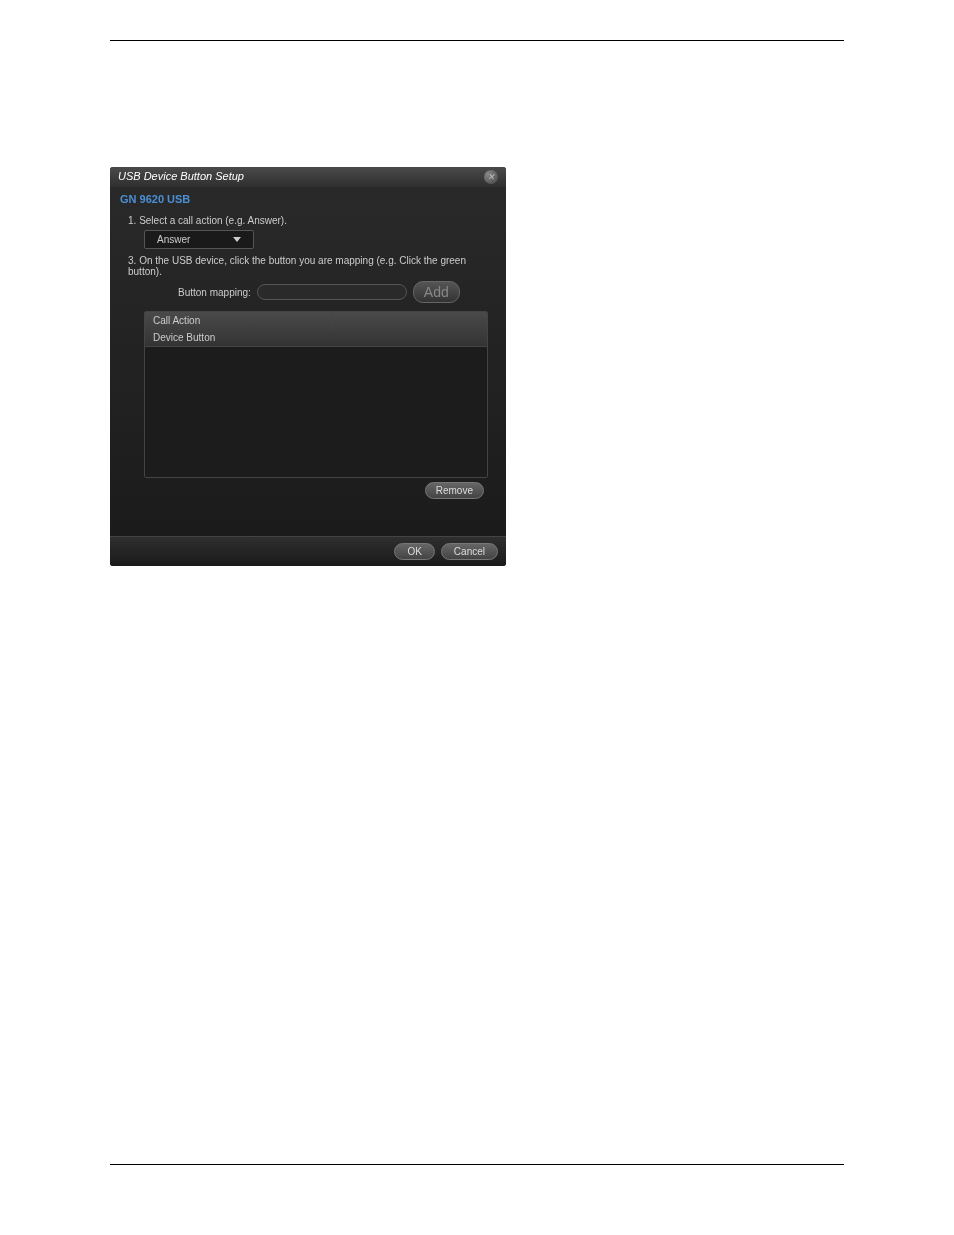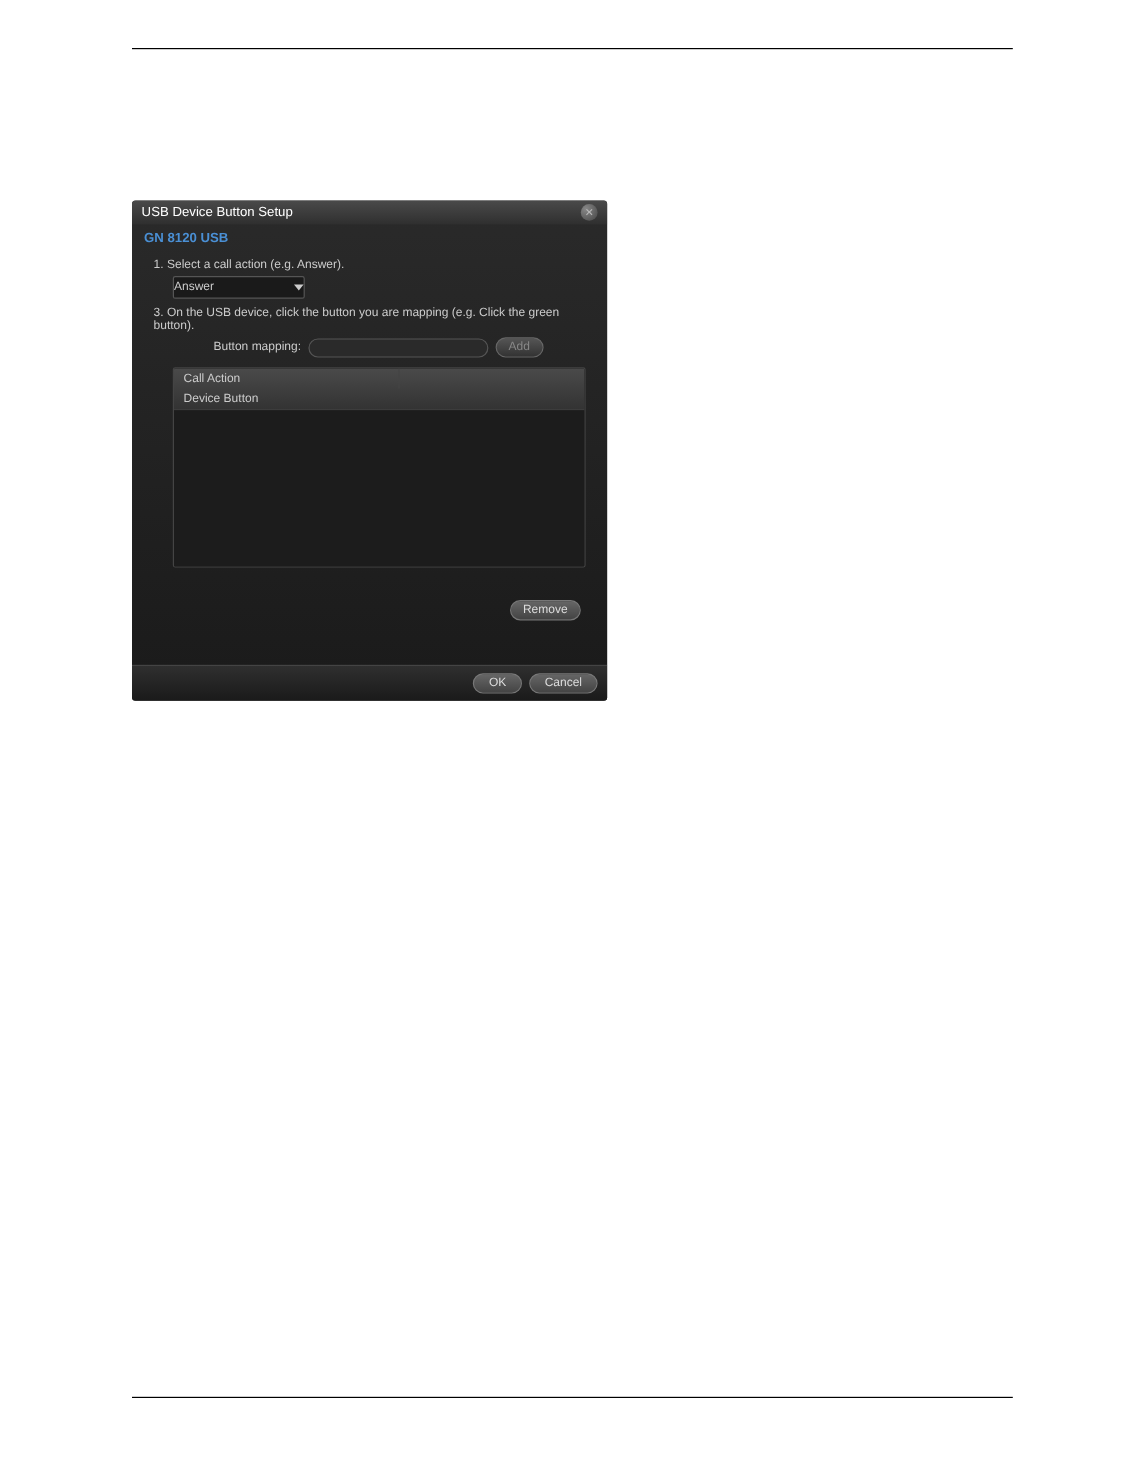--- a/index.html
+++ b/index.html
@@ -39,23 +39,24 @@
       border-radius: 3px;
       color: #ccc;
       font-size: 10px;
       overflow: hidden;
     }
     .titlebar {
       background: linear-gradient(to bottom, #4a4a4a, #2f2f2f);
       padding: 3px 8px;
       display: flex;
       justify-content: space-between;
-      align-items: center;
+      align-items: flex-start;
       color: #fff;
       font-size: 11px;
+      font-style: italic;
     }
     .close-btn {
       width: 14px;
       height: 14px;
       border-radius: 50%;
       background: radial-gradient(circle at 30% 30%, #888, #444);
       display: flex;
       align-items: center;
       justify-content: center;
       color: #bbb;
@@ -83,21 +84,21 @@
       margin-top: 4px;
       margin-left: 16px;
     }
     .dropdown {
       display: inline-flex;
       align-items: center;
       justify-content: space-between;
       background: #1a1a1a;
       border: 1px solid #555;
       border-radius: 2px;
-      padding: 3px 0;
+      padding: 3px 12px;
       width: 110px;
       color: #ccc;
       cursor: pointer;
     }
     .dropdown-arrow {
       width: 0;
       height: 0;
       border-left: 4px solid transparent;
       border-right: 4px solid transparent;
       border-top: 5px solid #ccc;
@@ -130,21 +131,21 @@
       padding: 2px 8px;
       width: 150px;
       height: 16px;
     }
     .add-btn {
       background: linear-gradient(to bottom, #555, #333);
       border: 1px solid #666;
       border-radius: 10px;
       padding: 2px 10px;
       color: #888;
-      font-size: 10px;
+      font-size: 14px;
       cursor: pointer;
     }
     .table-container {
       margin-top: 8px;
       margin-left: 16px;
       border: 1px solid #444;
       border-radius: 2px;
       overflow: hidden;
       background: #1a1a1a;
     }
@@ -166,21 +167,21 @@
     .table-header-cell:last-child {
       width: 45%;
       border-right: none;
     }
     .table-body {
       height: 130px;
       background: #1c1c1c;
     }
     .remove-row {
       text-align: right;
-      margin-top: 27px;
+      margin-top: 4px;
       padding-right: 4px;
     }
     .remove-btn {
       background: linear-gradient(to bottom, #666, #444);
       border: 1px solid #777;
       border-radius: 10px;
       padding: 2px 10px;
       color: #ddd;
       font-size: 10px;
       cursor: pointer;
@@ -208,21 +209,21 @@
 <body>
 
 <div class="page-border-top"></div>
 <div class="page-border-bottom"></div>
 
 <div class="dialog">
   <div class="titlebar">
     <span>USB Device Button Setup</span>
     <span class="close-btn">✕</span>
   </div>
-  <div class="subtitle">GN 8120 USB</div>
+  <div class="subtitle">GN 9620 USB</div>
   <div class="content">
     <div class="step">
       <span class="step-label">
         <span>1.</span>
         <span>Select a call action (e.g. Answer).</span>
       </span>
       <div class="step-content">
         <div class="dropdown">
           <span>Answer</span>
           <span class="dropdown-arrow"></span>

